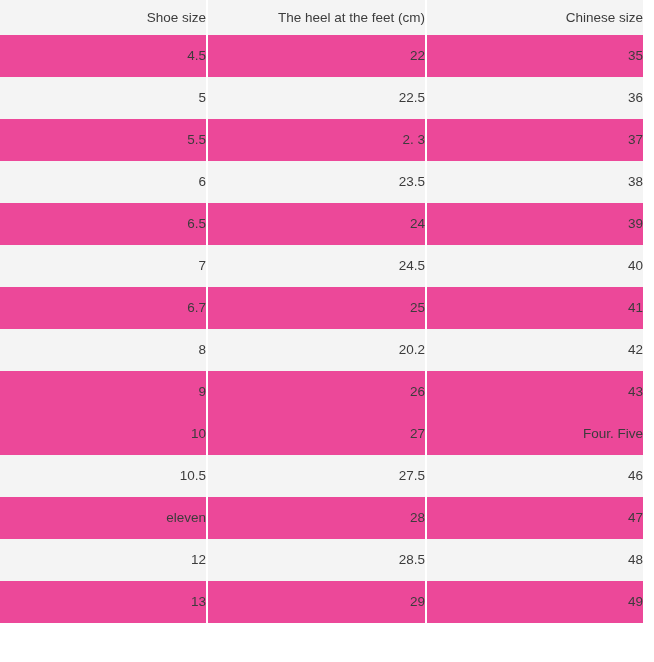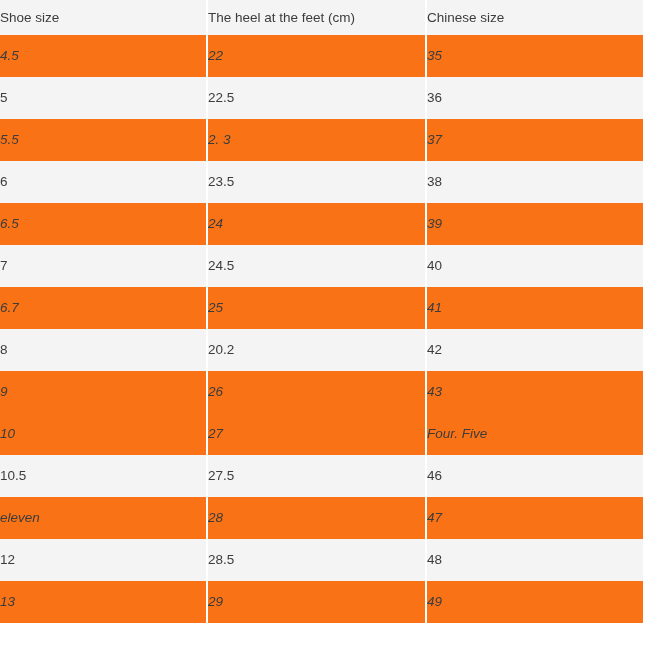--- a/index.html
+++ b/index.html
@@ -24,21 +24,21 @@
 
   .size-table col.c1 { width: 208px; }
   .size-table col.c2 { width: 219px; }
   .size-table col.c3 { width: 227px; }
 
   .size-table th,
   .size-table td {
     font-weight: normal;
     font-size: 13.5px;
     line-height: 1;
-    text-align: left;
+    text-align: right;
     vertical-align: middle;
     padding: 0;
     background-clip: padding-box;
   }
 
   .size-table th {
     height: 35px;
     background-color: #f4f4f4;
     border-right: 2px solid #ffffff;
   }
@@ -52,22 +52,21 @@
     border-right: 2px solid #ffffff;
   }
   .size-table tbody td:last-child {
     border-right: 11px solid #ffffff;
   }
 
   .size-table tbody tr.shaded td {
     background-color: #f4f4f4;
   }
   .size-table tbody tr.plain td {
-    background-color: #f97316;
-    font-style: italic;
+    background-color: #ec4899;
   }
 </style>
 </head>
 <body>
 
 <table class="size-table">
   <colgroup>
     <col class="c1">
     <col class="c2">
     <col class="c3">

